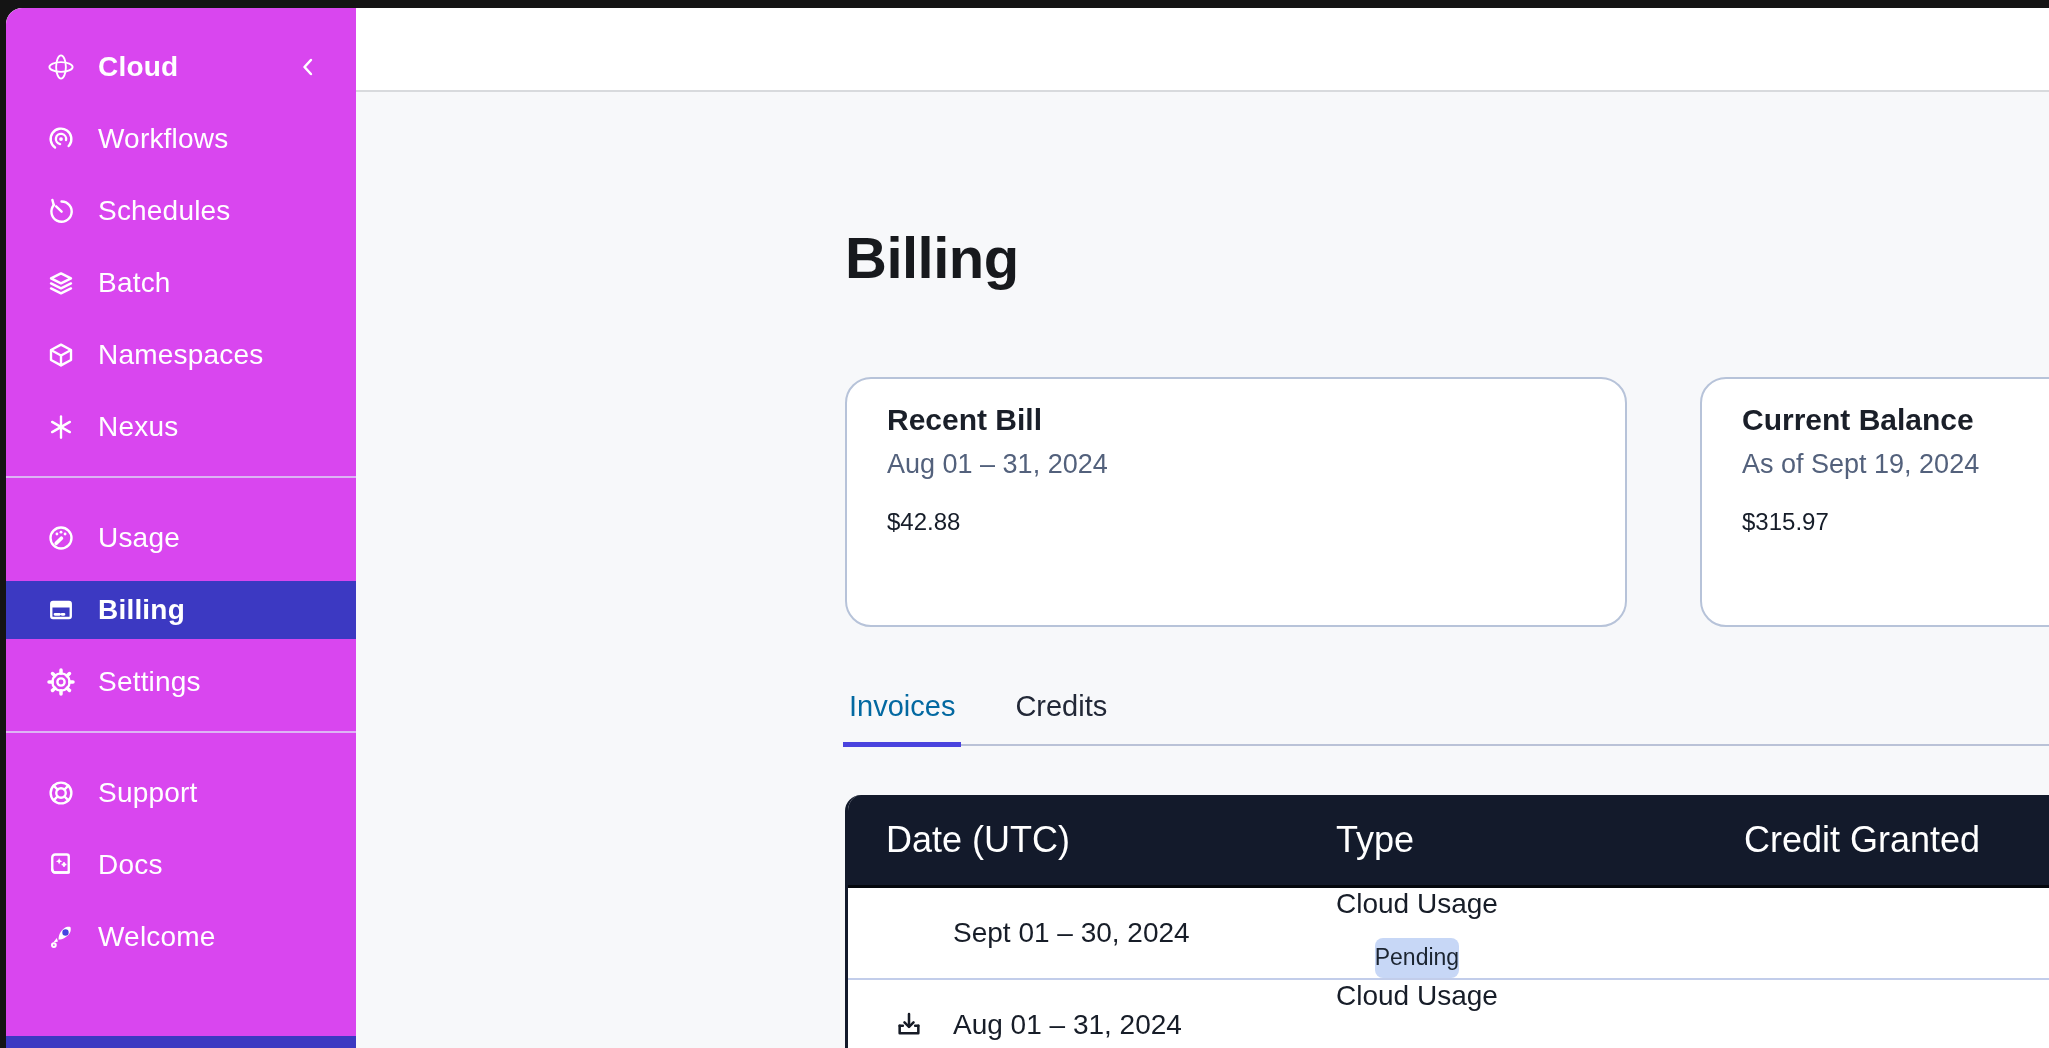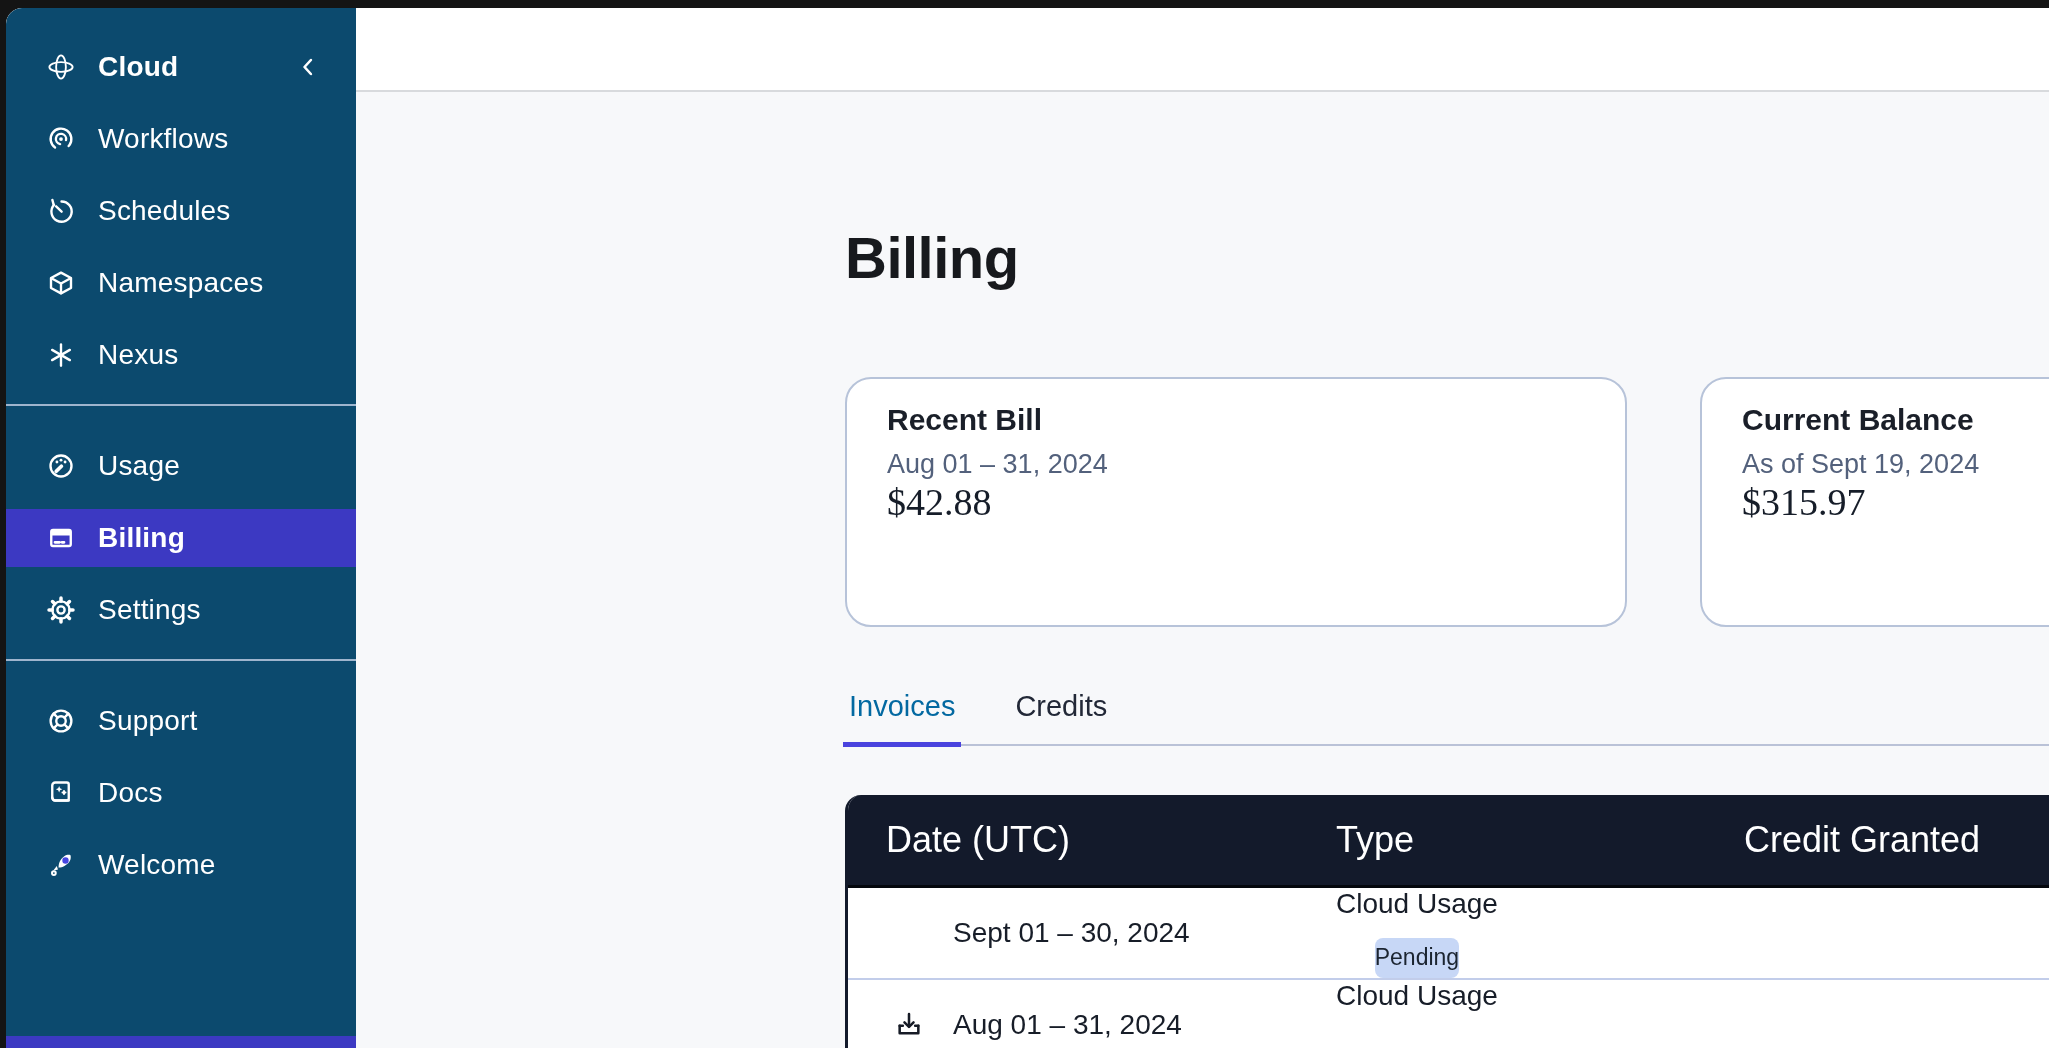--- a/index.html
+++ b/index.html
@@ -1,21 +1,21 @@
 <!DOCTYPE html>
 <html><head>
 <meta charset="utf-8">
 <style>
   html,body{margin:0;padding:0;background:#141414;font-family:"Liberation Sans",sans-serif;}
   .stage{position:relative;width:2049px;height:1048px;overflow:hidden;}
   .app{position:absolute;left:6px;top:8px;width:2043px;height:1040px;background:#f7f8fa;
        border-top-left-radius:16px;overflow:hidden;}
 
   
-  .sidebar{position:absolute;left:0;top:0;width:350px;height:100%;background:#0c4a6e;
+  .sidebar{position:absolute;left:0;top:0;width:350px;height:100%;background:#d946ef;
            border-top-left-radius:16px;color:#fff;overflow:hidden;}
   .side-list{padding-top:30px;}
   .side-item{height:58px;margin-bottom:14px;display:flex;align-items:center;
              padding-left:40px;position:relative;cursor:pointer;}
   .side-item .icn{width:30px;height:30px;flex:0 0 30px;display:flex;align-items:center;justify-content:center;color:#fff;}
   .side-item .icn svg{width:30px;height:30px;display:block;}
   .side-item .lbl{margin-left:22px;font-size:28px;color:#fff;font-weight:400;letter-spacing:.2px;}
   .side-item.header .lbl{font-weight:600;}
   .side-item.active{background:#3c39c2;}
   .side-item.active .lbl{font-weight:700;}
@@ -30,21 +30,21 @@
   .page{position:absolute;left:0;top:84px;right:0;bottom:0;background:#f7f8fa;overflow:hidden;}
 
   .page-title{position:absolute;left:489px;top:132px;font-size:58px;font-weight:600;color:#17191d;letter-spacing:-.5px;}
 
   .card{position:absolute;top:285px;height:250px;background:#fff;border:2px solid #b7c3d9;
         border-radius:26px;box-sizing:border-box;padding:24px 40px;}
   .card.c1{left:489px;width:782px;}
   .card.c2{left:1344px;width:782px;}
   .card-title{font-size:30px;font-weight:600;color:#1a1f29;}
   .card-sub{font-size:27px;color:#53617c;margin-top:12px;}
-  .card-amount{font-family:Liberation Serif, serif;font-size:38px;color:#161d29;}
+  .card-amount{font-family:Liberation Sans, sans-serif;font-size:24px;color:#161d29;margin-top:28px;}
 
   .tabs{position:absolute;left:489px;top:588px;right:0;height:64px;border-bottom:2px solid #bac2d7;}
   .tab{display:inline-block;position:relative;height:64px;line-height:52px;font-size:29px;
        color:#222837;margin-right:52px;padding:0 4px;cursor:pointer;}
   .tab.active{color:#0369a1;font-weight:500;}
   .tab.active::after{content:"";position:absolute;left:-2px;right:-2px;bottom:-3px;height:5px;background:#4a43de;}
 
   
   .invoice-table{position:absolute;left:489px;top:703px;width:1330px;border-top-left-radius:16px;
                  overflow:hidden;border-left:3px solid #131a2b;}
@@ -97,20 +97,30 @@
             </div>
             <div class="side-item">
               <span class="icn">
                 <svg viewBox="0 0 24 24" fill="none" stroke="currentColor" stroke-width="1.9" stroke-linecap="round" stroke-linejoin="round">
                   <path d="M12.4 4.4 a8.1 8.1 0 1 1 -6 2.7"></path>
                   <path d="M12.5 12.5 L8.1 8.3"></path>
                   <path d="M6.1 6.9 L5.1 3.1"></path>
                 </svg>
               </span>
               <span class="lbl">Schedules</span>
+            </div>
+            <div class="side-item">
+              <span class="icn">
+                <svg viewBox="0 0 24 24" fill="none" stroke="currentColor" stroke-width="1.9" stroke-linecap="round" stroke-linejoin="round">
+                  <path d="M12 4.3 20 8.3 12 12.3 4 8.3 Z"></path>
+                  <path d="M20 12.3 12 16.3 4 12.3"></path>
+                  <path d="M20 16.3 12 20.3 4 16.3"></path>
+                </svg>
+              </span>
+              <span class="lbl">Batch</span>
             </div>
             <div class="side-item">
               <span class="icn">
                 <svg viewBox="0 0 24 24" fill="none" stroke="currentColor" stroke-width="1.9" stroke-linecap="round" stroke-linejoin="round">
                   <path d="M12 3.7 20 8 v8 L12 20.3 4 16 V8 Z"></path>
                   <path d="M4.3 8.2 12 12.4 19.7 8.2"></path>
                   <path d="M12 12.4 V20.1"></path>
                 </svg>
               </span>
               <span class="lbl">Namespaces</span>

